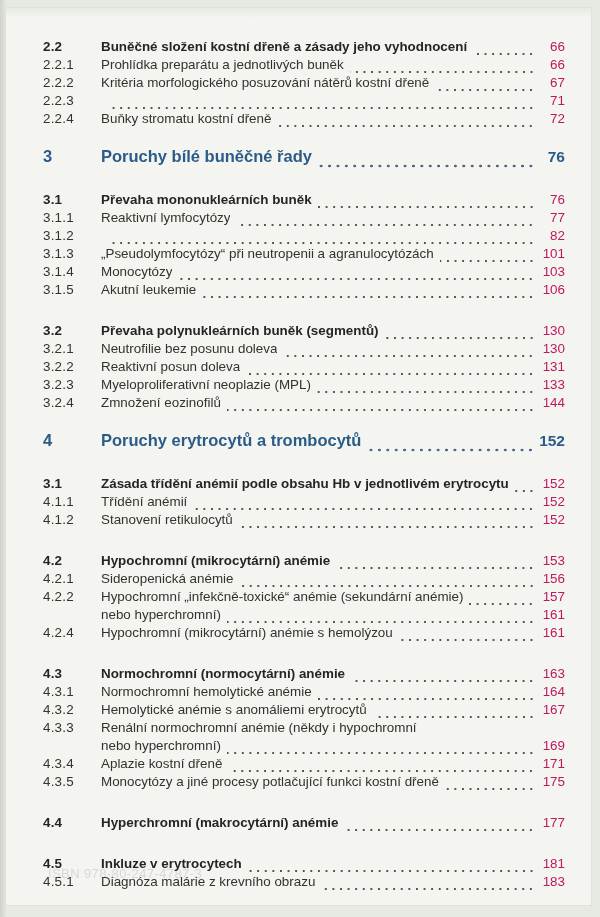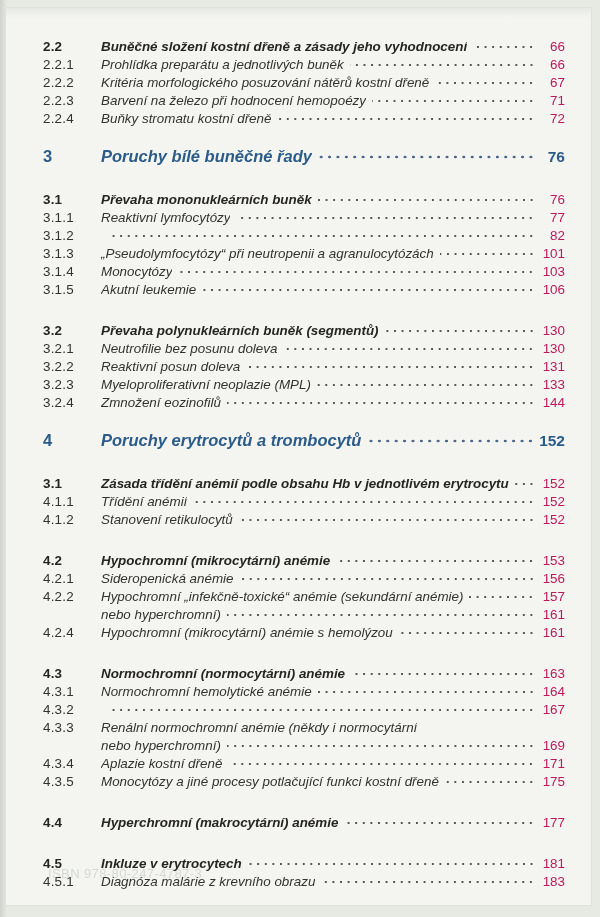--- a/index.html
+++ b/index.html
@@ -23,29 +23,29 @@
   }
   .toc {
     position: relative;
     padding: 30px 26px 0 37px;
     color: #33322d;
     font-size: 13.4px;
   }
   .toc-entry { margin: 0; }
   .toc-line {
     display: flex;
-    align-items: center;
+    align-items: flex-end;
     line-height: 18px;
     white-space: nowrap;
   }
   .num {
     flex: 0 0 58px;
     letter-spacing: 0.2px;
   }
-  .title { flex: 0 1 auto; overflow: hidden; font-style: italic; }
+  .title { flex: 0 1 auto; overflow: hidden; }
   .dots {
     flex: 1 1 14px;
     height: 4px;
     margin: 0 4px 0 6px;
     background-image: radial-gradient(circle, #55544d 1.15px, rgba(0,0,0,0) 1.5px);
     background-size: 7.6px 4px;
     background-repeat: repeat-x;
     background-position: right bottom;
   }
   .pageno {
@@ -122,21 +122,20 @@
           <div class="toc-line">
             <span class="num">2.2.2</span>
             <span class="title">Kritéria morfologického posuzování nátěrů kostní dřeně</span>
             <span class="dots"></span>
             <span class="pageno">67</span>
           </div>
         </div>
         <div class="toc-entry level-sub">
           <div class="toc-line">
             <span class="num">2.2.3</span>
-            <span class="title">Barvení na železo při hodnocení hemopoézy</span>
             <span class="dots"></span>
             <span class="pageno">71</span>
           </div>
         </div>
         <div class="toc-entry level-sub">
           <div class="toc-line">
             <span class="num">2.2.4</span>
             <span class="title">Buňky stromatu kostní dřeně</span>
             <span class="dots"></span>
             <span class="pageno">72</span>
@@ -321,28 +320,29 @@
           <div class="toc-line">
             <span class="num">4.3.1</span>
             <span class="title">Normochromní hemolytické anémie</span>
             <span class="dots"></span>
             <span class="pageno">164</span>
           </div>
         </div>
         <div class="toc-entry level-sub">
           <div class="toc-line">
             <span class="num">4.3.2</span>
+            <span class="title">Hemolytické anémie s anomáliemi erytrocytů</span>
             <span class="dots"></span>
             <span class="pageno">167</span>
           </div>
         </div>
         <div class="toc-entry level-sub">
           <div class="toc-line">
             <span class="num">4.3.3</span>
-            <span class="title">Renální normochromní anémie (někdy i normocytární</span>
+            <span class="title">Renální normochromní anémie (někdy i hypochromní</span>
           </div>
           <div class="toc-line">
             <span class="num"></span>
             <span class="title">nebo hyperchromní)</span>
             <span class="dots"></span>
             <span class="pageno">169</span>
           </div>
         </div>
         <div class="toc-entry level-sub">
           <div class="toc-line">

